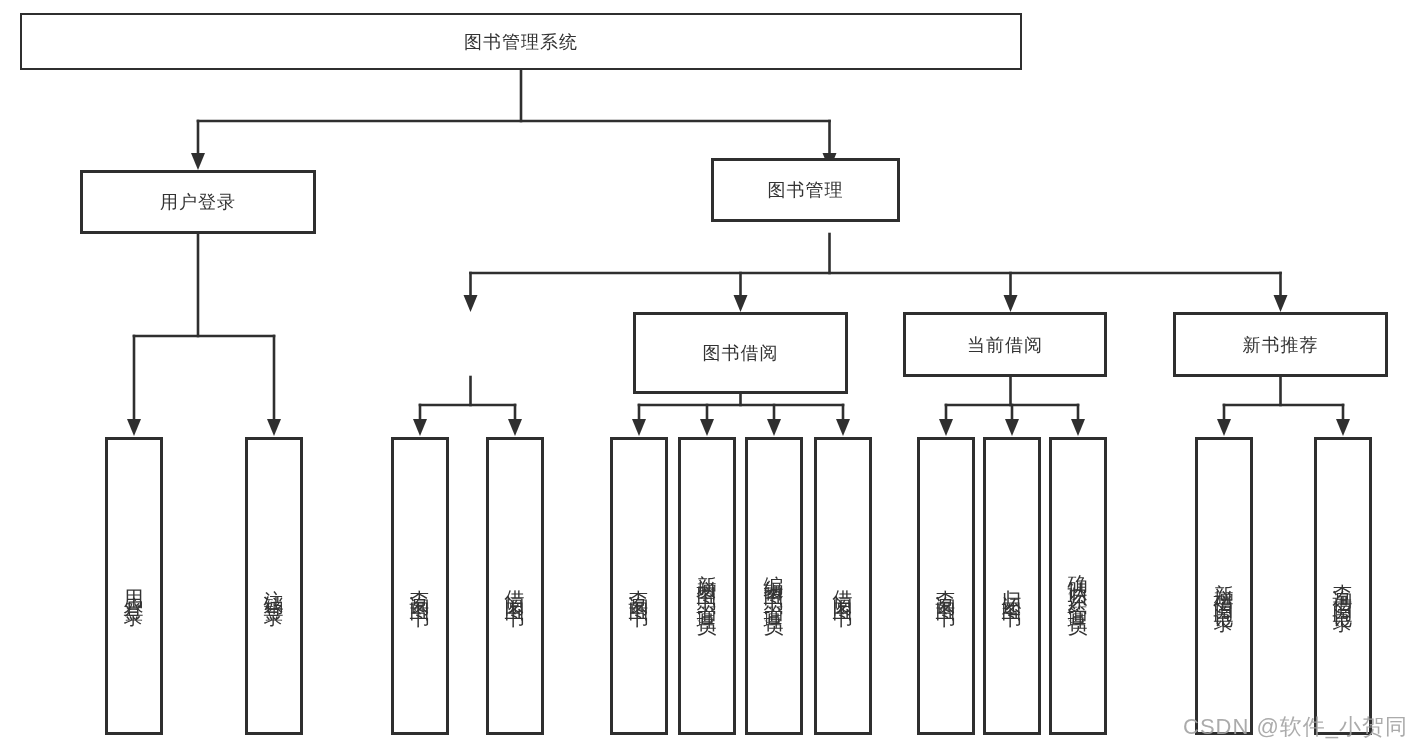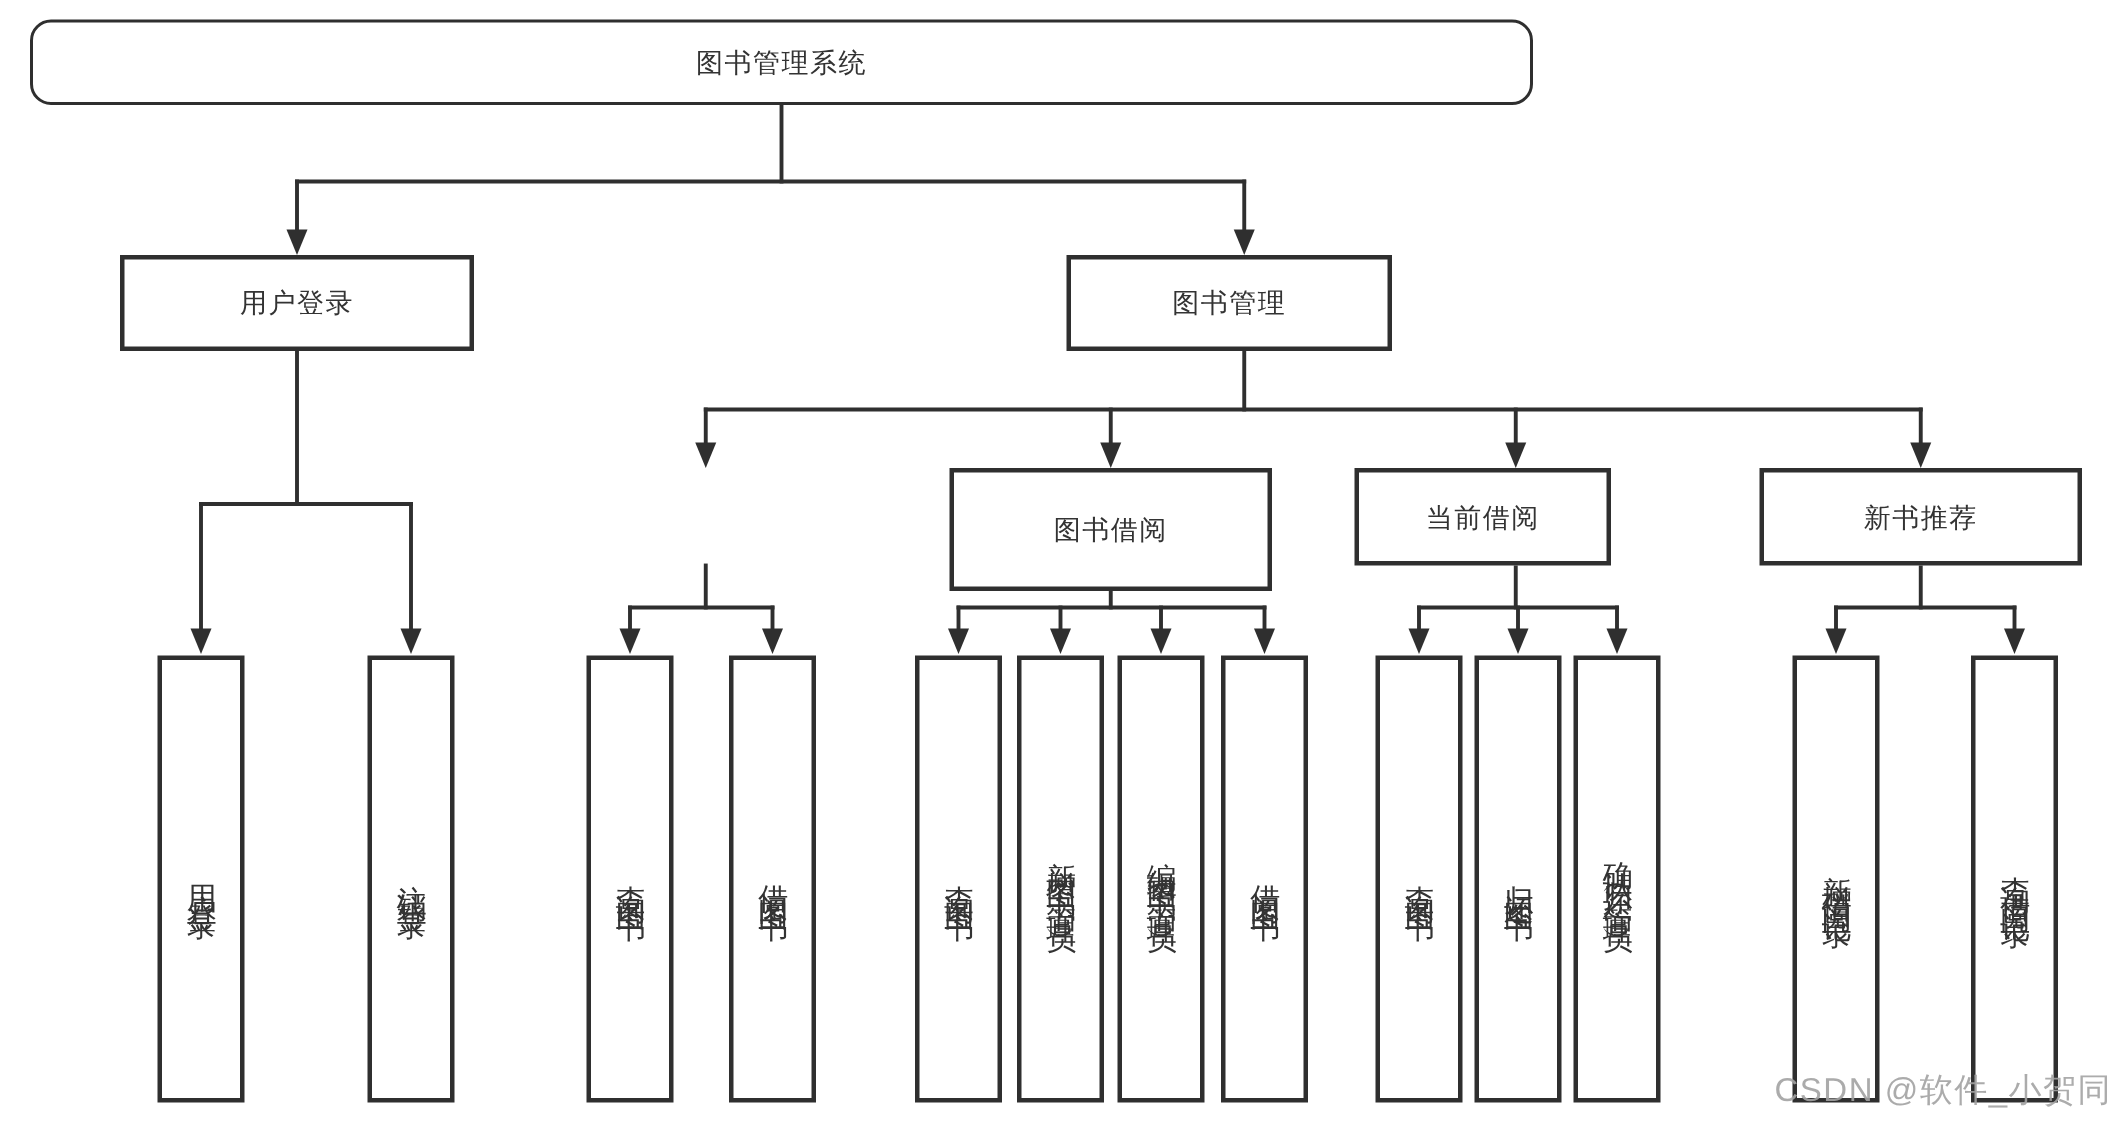--- a/index.html
+++ b/index.html
@@ -129,27 +129,27 @@
     <g>
       <line x1="1280.5" y1="377" x2="1280.5" y2="405"></line>
       <line x1="1224" y1="405" x2="1343" y2="405"></line>
       <line x1="1224" y1="405" x2="1224" y2="421"></line>
       <polygon points="1217,419 1231,419 1224,436"></polygon>
       <line x1="1343" y1="405" x2="1343" y2="421"></line>
       <polygon points="1336,419 1350,419 1343,436"></polygon>
     </g>
   </svg>
 
-  <div class="box hbox root-box" style="left:20px; top:13px; width:1002px; height:57px;border-radius:14px;">图书管理系统</div>
+  <div class="box hbox root-box" style="left:20px; top:13px; width:1002px; height:57px;">图书管理系统</div>
 
   <div class="box hbox" style="left:80px; top:170px; width:236px; height:64px;">用户登录</div>
-  <div class="box hbox" style="left:711px; top:170px; width:217px; height:64px;">图书管理</div>
+  <div class="box hbox" style="left:711px; top:158px; width:189px; height:64px;">图书管理</div>
 
   <div class="box hbox" style="left:633px; top:312px; width:215px; height:82px;">图书借阅</div>
-  <div class="box hbox" style="left:903px; top:312px; width:171px; height:65px;">当前借阅</div>
+  <div class="box hbox" style="left:903px; top:312px; width:204px; height:65px;">当前借阅</div>
   <div class="box hbox" style="left:1173px; top:312px; width:215px; height:65px;">新书推荐</div>
 
   <div class="box vbox" style="left:105px; top:437px; width:58px; height:298px;">用户登录</div>
   <div class="box vbox" style="left:245px; top:437px; width:58px; height:298px;">注销登录</div>
 
   <div class="box vbox" style="left:391px; top:437px; width:58px; height:298px;">查询图书</div>
   <div class="box vbox" style="left:486px; top:437px; width:58px; height:298px;">借阅图书</div>
 
   <div class="box vbox" style="left:610px; top:437px; width:58px; height:298px;">查询图书</div>
   <div class="box vbox" style="left:678px; top:437px; width:58px; height:298px;">新增图书（管理员）</div>

